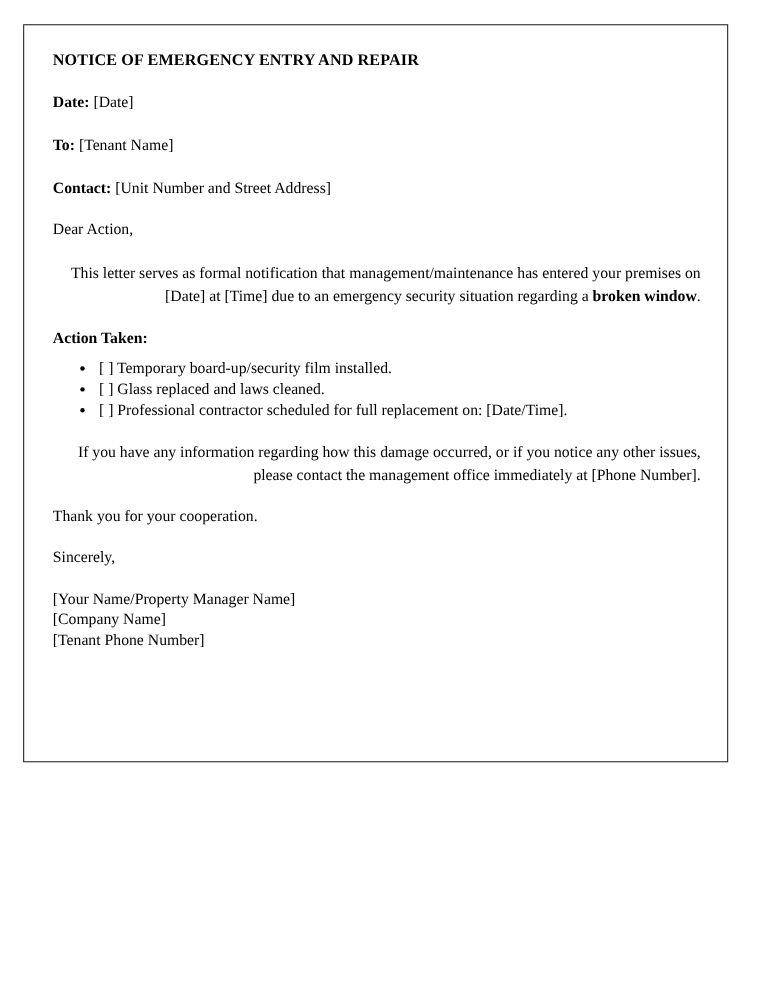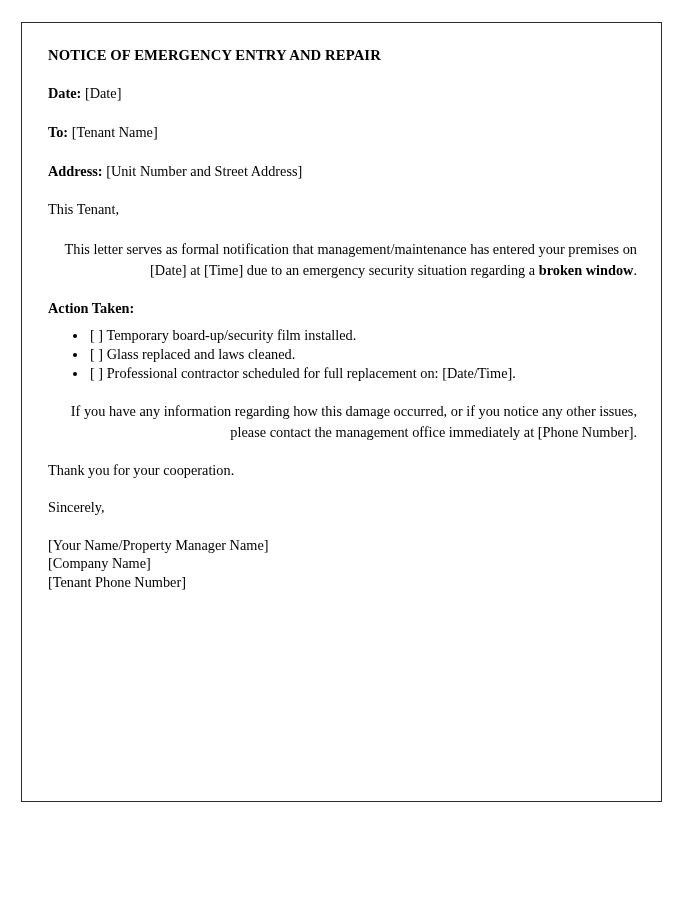--- a/index.html
+++ b/index.html
@@ -12,21 +12,21 @@
     height: 900px;
     font-family: "Liberation Serif", "DejaVu Serif", serif;
     color: #000000;
     overflow: hidden;
   }
   .page-frame {
     position: absolute;
     left: 21px;
     top: 22px;
     width: 641px;
-    height: 780px;
+    height: 671px;
     border: 1px solid #2b2b2b;
     box-sizing: border-box;
     background: #ffffff;
   }
   .doc-body {
     padding: 23px 24px 0 26px;
     box-sizing: border-box;
   }
   .doc-title {
     font-size: 14.7px;
@@ -100,25 +100,25 @@
       <span class="field-label">Date:</span>
       <span>[Date]</span>
     </p>
 
     <p class="field-line">
       <span class="field-label">To:</span>
       <span>[Tenant Name]</span>
     </p>
 
     <p class="field-line">
-      <span class="field-label">Address:</span>
+      <span class="field-label">Contact:</span>
       <span>[Unit Number and Street Address]</span>
     </p>
 
-    <p class="salutation">This Tenant,</p>
+    <p class="salutation">Dear Action,</p>
 
     <p class="para"><span>This letter serves as formal notification that management/maintenance has entered your premises on [Date] at [Time] due to an emergency security situation regarding a </span><b>broken window</b><span>.</span></p>
 
 
     <p class="section-heading">Action Taken:</p>
 
     <ul class="action-list">
       <li>[ ] Temporary board-up/security film installed.</li>
       <li>[ ] Glass replaced and laws cleaned.</li>
       <li>[ ] Professional contractor scheduled for full replacement on: [Date/Time].</li>

